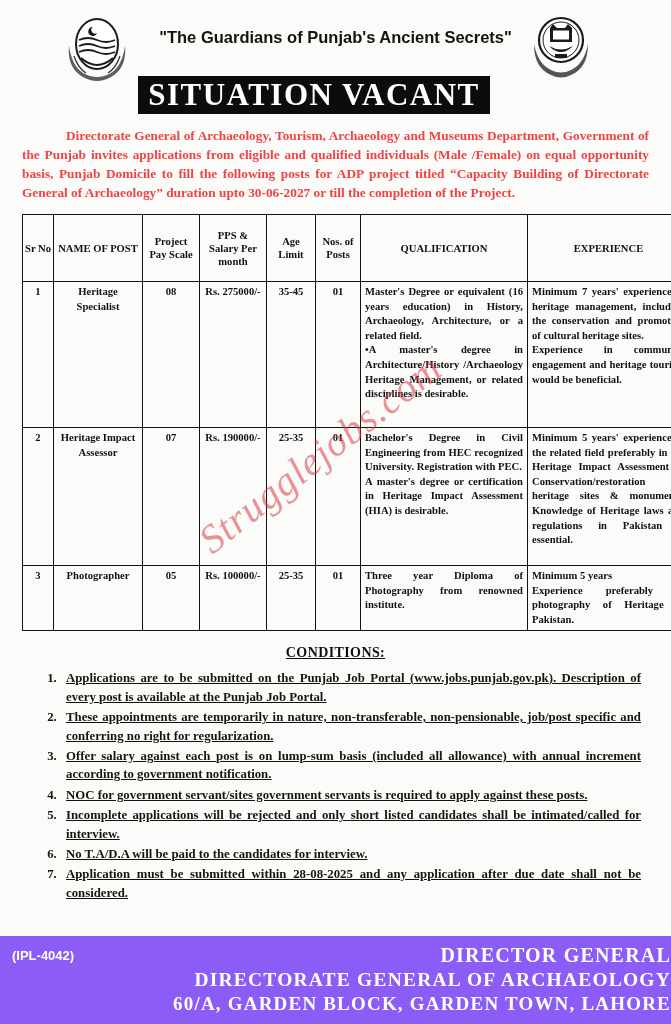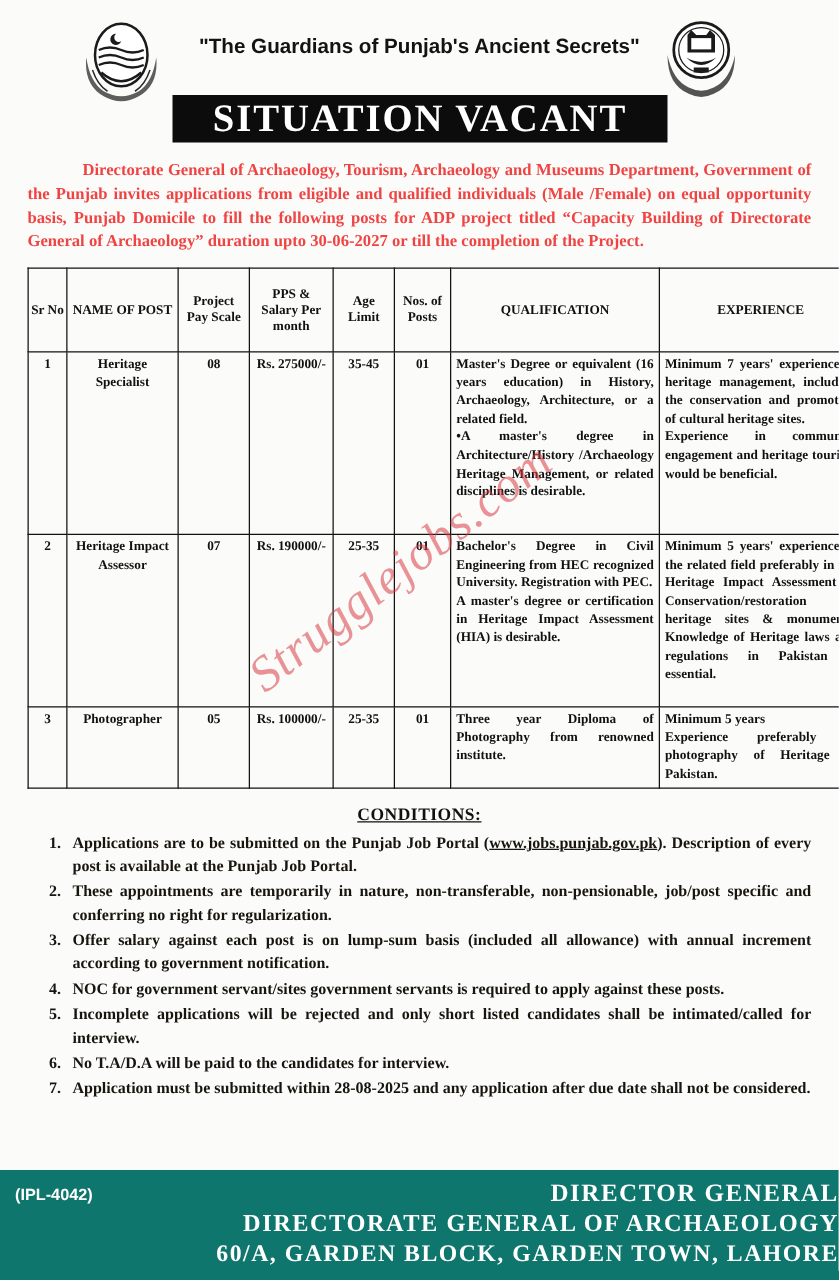--- a/index.html
+++ b/index.html
@@ -65,21 +65,21 @@
     font-size: 16.5px;
     font-weight: bold;
     letter-spacing: 0px;
     color: #15130f;
   }
 
   #title-banner {
     position: absolute;
     left: 138px;
     top: 76px;
-    width: 396px;
+    width: 352px;
     height: 38px;
     background: #0c0c0c;
     color: #ffffff;
     display: flex;
     align-items: center;
     justify-content: center;
     font-family: "Liberation Serif", serif;
     font-size: 31px;
     font-weight: bold;
     letter-spacing: 1.5px;
@@ -159,45 +159,46 @@
   }
   #cond-title {
     font-size: 14px;
     font-weight: bold;
     letter-spacing: 0.4px;
     text-decoration: underline;
     margin-bottom: 4px;
     text-align: center;
   }
   #cond-list {
-    margin: 0;
+    margin: 8px;
     padding-left: 30px;
     font-size: 12.8px;
     line-height: 18.4px;
+    text-decoration: underline;
   }
   #cond-list li {
     margin-bottom: 2px;
     text-align: justify;
     padding-left: 6px;
     font-weight: 600;
     color: #18150f;
   }
   #cond-list a {
     color: #18150f;
     text-decoration: underline;
   }
 
   
   #footer {
     position: absolute;
     left: 0;
     bottom: 0;
     width: 671px;
     height: 88px;
-    background: #0f766e;
+    background: #8b5cf6;
     color: #ffffff;
   }
   #ipl-code {
     position: absolute;
     left: 12px;
     top: 12px;
     font-family: "Liberation Sans", sans-serif;
     font-size: 13px;
     font-weight: bold;
   }

